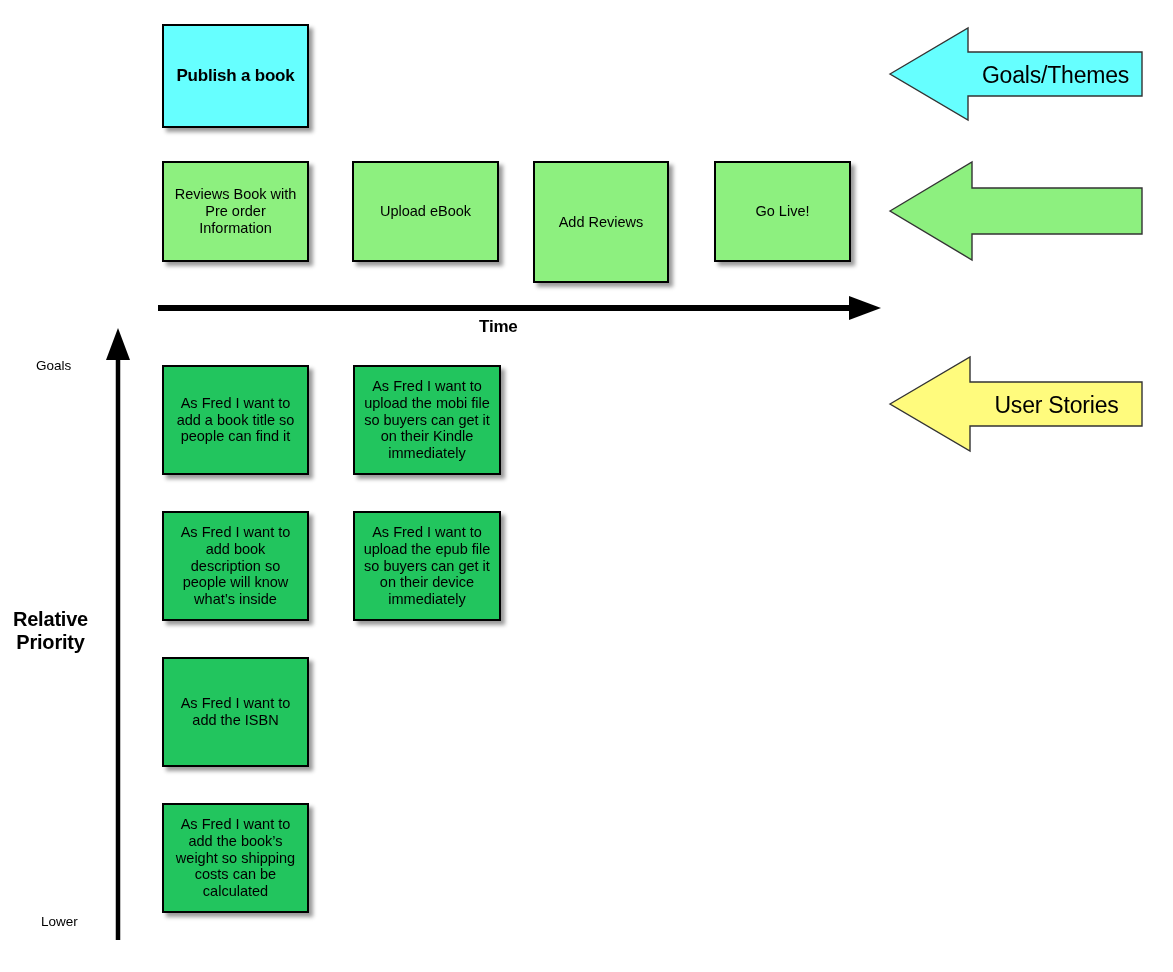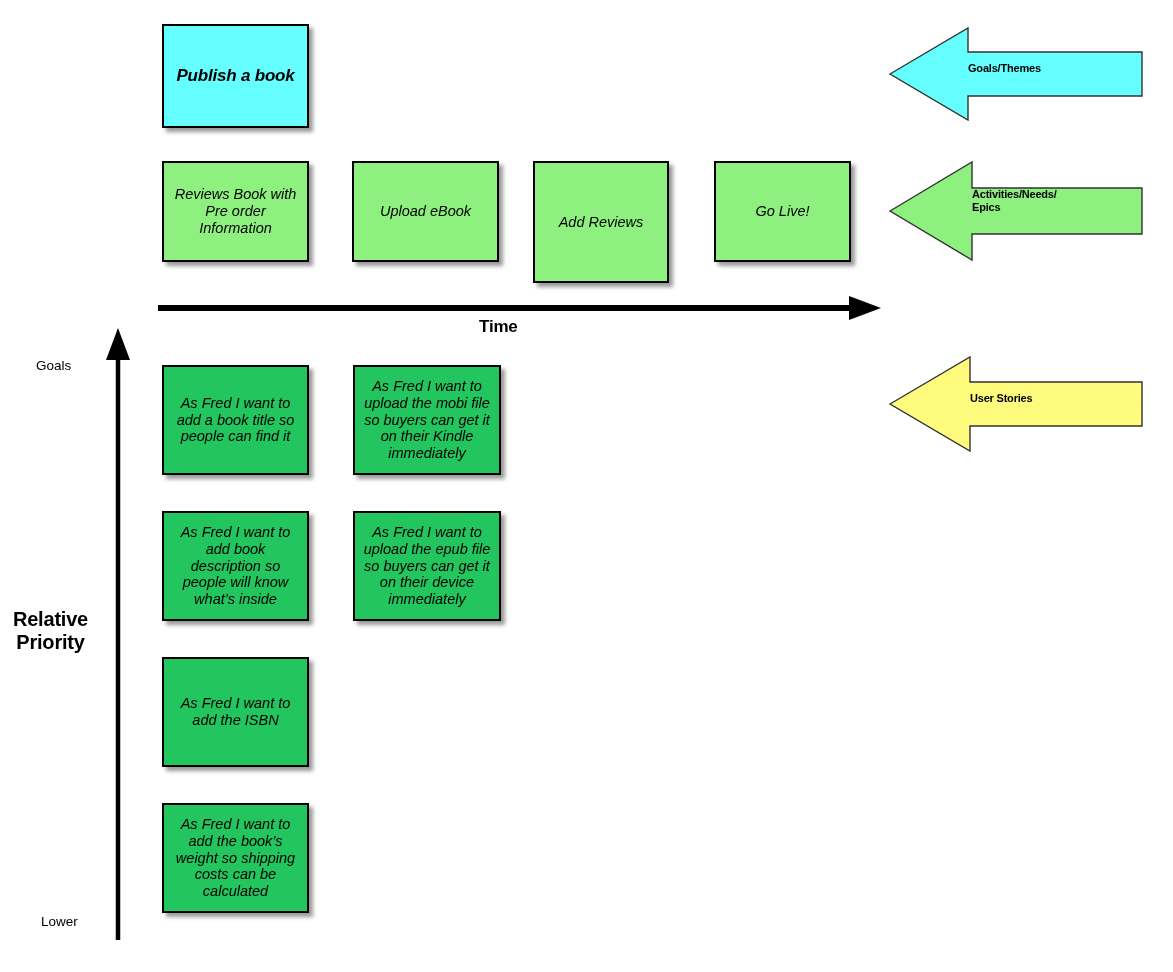--- a/index.html
+++ b/index.html
@@ -23,21 +23,20 @@
     box-sizing: border-box;
     border: 2px solid #000000;
     box-shadow: 4px 4px 4px rgba(0,0,0,0.40);
     display: flex;
     align-items: center;
     justify-content: center;
     text-align: center;
     line-height: 1.17;
     white-space: pre-line;
     padding: 0 6px;
-    font-style: italic;
   }
   .card.goal {
     background: #66ffff;
     font-weight: bold;
     font-size: 17px;
     letter-spacing: -0.2px;
   }
   .card.activity {
     background: #8df07f;
     font-size: 14.5px;
@@ -78,23 +77,23 @@
   
   .banner {
     position: absolute;
   }
   .banner svg {
     display: block;
     overflow: visible;
   }
   .banner-label {
     position: absolute;
-    font-weight: bold;
-    font-size: 11px;
-    text-align: left;
+    font-weight: normal;
+    font-size: 23px;
+    text-align: center;
     line-height: 1.2;
     white-space: pre-line;
     letter-spacing: -0.2px;
   }
 </style>
 </head>
 <body>
 
 <div class="card goal" style="left:162px; top:24px; width:147px; height:104px;">
   <span>Publish a book</span>
@@ -122,22 +121,20 @@
 </div>
 
 <div class="card activity" style="left:714px; top:161px; width:137px; height:101px;">
   <span>Go Live!</span>
 </div>
 
 <div class="banner" style="left:890px; top:162px;">
   <svg width="253" height="98" viewBox="0 0 253 98">
     <polygon points="0,49 82,0 82,26 252,26 252,72 82,72 82,98" fill="#8df07f" stroke="#333333" stroke-width="1.4"></polygon>
   </svg>
-  <div class="banner-label" style="left:82px; top:26px; width:171px;">Activities/Needs/
-Epics</div>
 </div>
 
 <div class="time-axis" style="left:155px; top:296px;">
   <svg width="730" height="24" viewBox="0 0 730 24">
     <line x1="3" y1="12" x2="700" y2="12" stroke="#000000" stroke-width="6"></line>
     <polygon points="726,12 694,0 694,24" fill="#000000"></polygon>
   </svg>
 </div>
 <div class="time-label" style="left:479px; top:317px;">Time</div>
 

